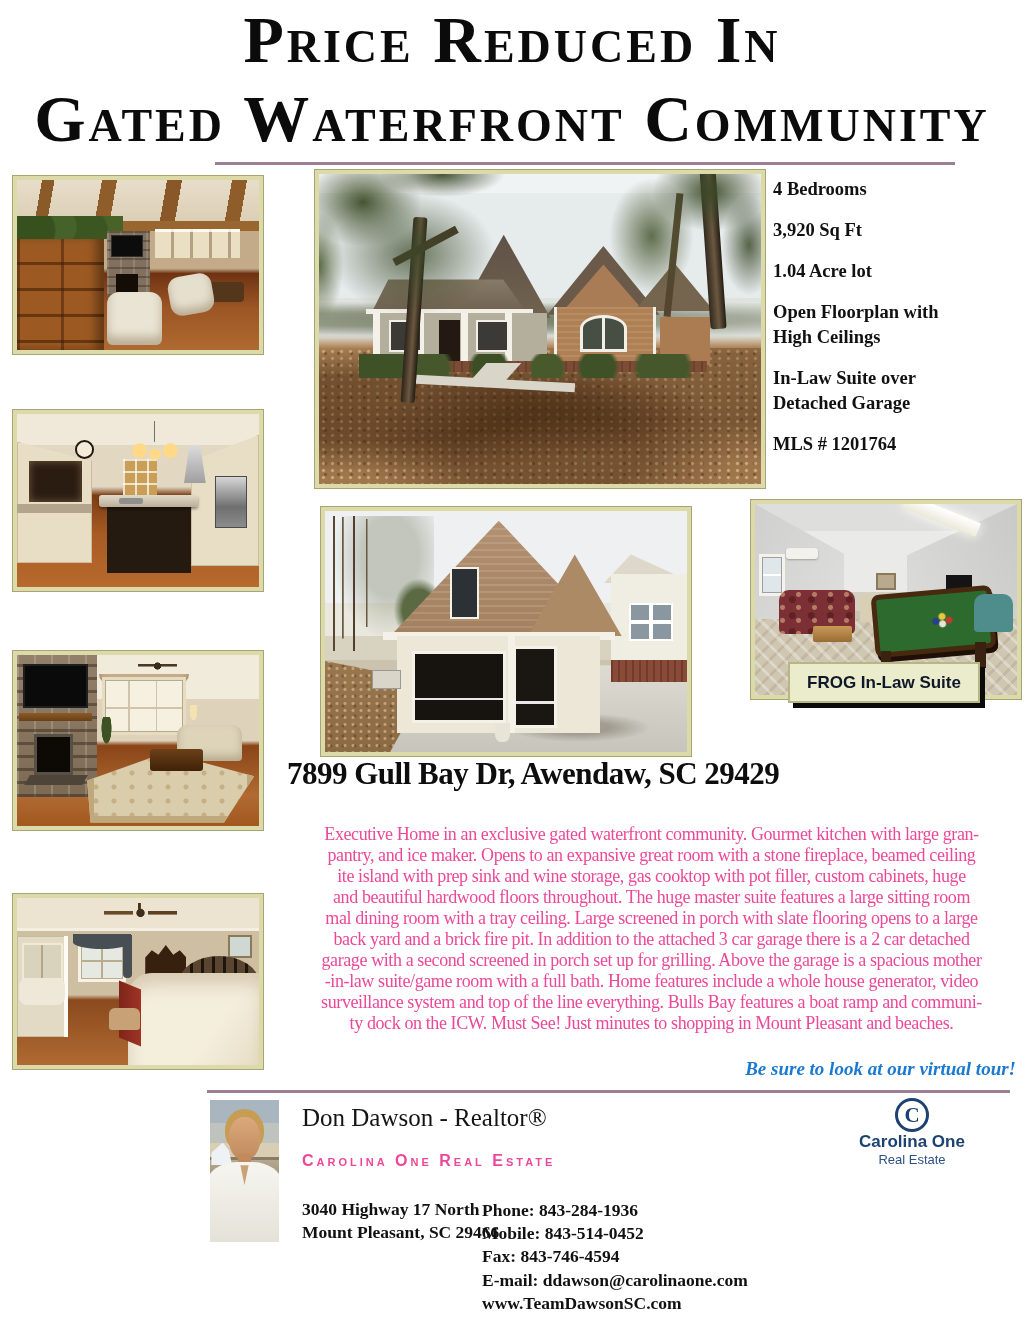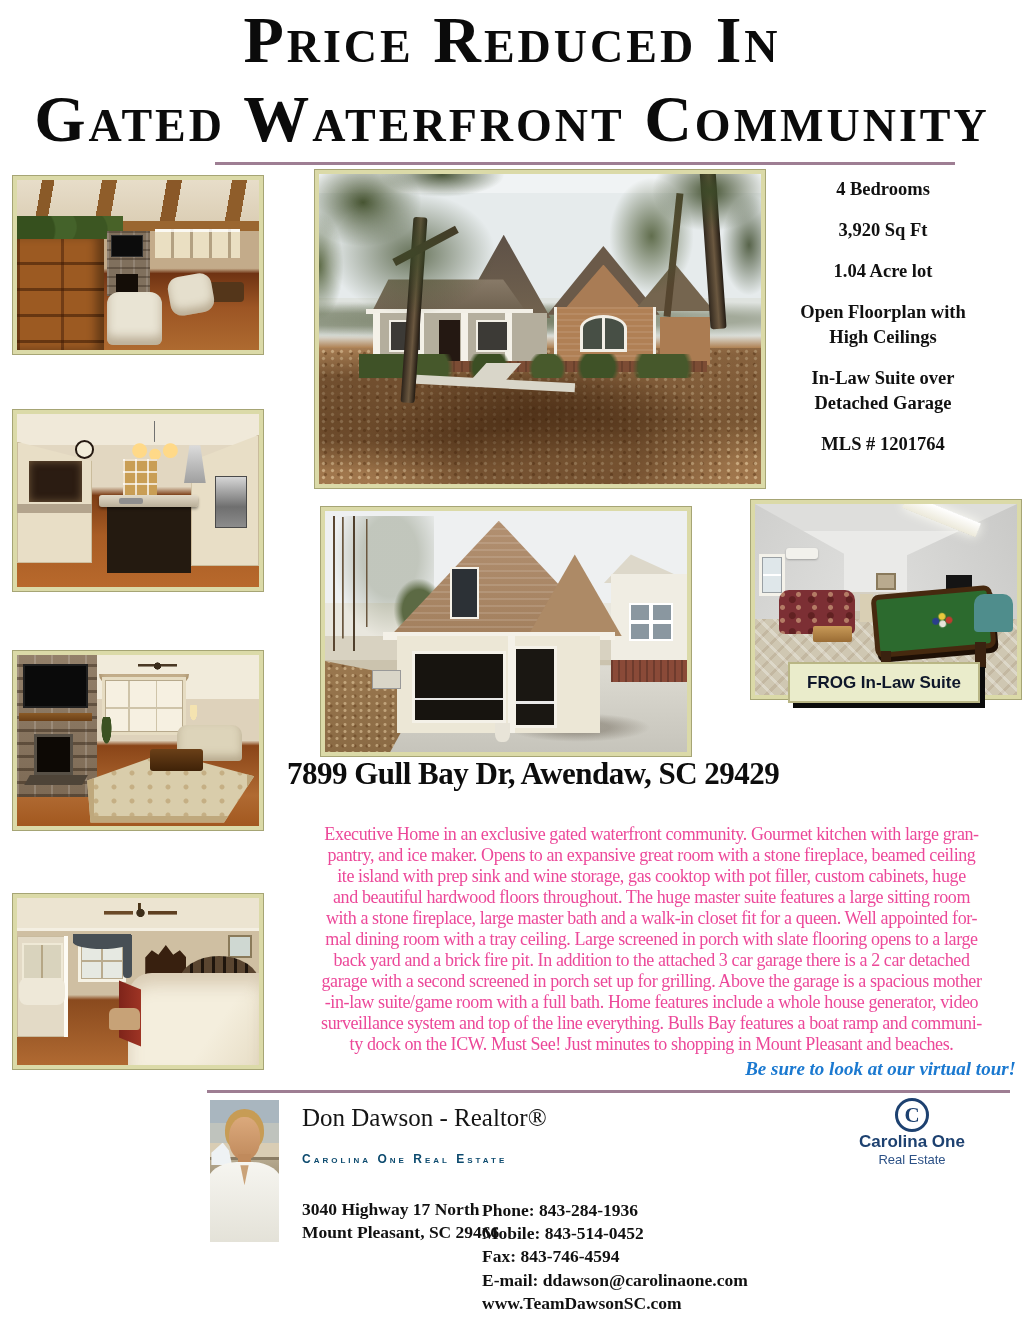--- a/index.html
+++ b/index.html
@@ -25,42 +25,42 @@
   #pmain{left:315px;top:170px;width:450px;height:318px;}
   #pgar{left:321px;top:507px;width:370px;height:249px;}
   #pfrog{left:751px;top:500px;width:270px;height:199px;}
 
   .frog-caption{position:absolute;left:788px;top:662px;width:192px;height:41px;z-index:6;
     background:#eaeccb;border:2px solid #b9b685;box-shadow:5px 5px 0 #0b0b0b;
     display:flex;align-items:center;justify-content:center;
     font-family:"Liberation Sans",sans-serif;font-weight:700;font-size:17px;color:#0f172a;}
 
   
-  .details{position:absolute;left:773px;top:177px;width:220px;text-align:center;}
+  .details{position:absolute;left:773px;top:177px;width:220px;}
   .detail-item{font-weight:700;font-size:18.5px;line-height:25px;margin-bottom:16px;white-space:pre-line;}
 
   
   .addr-row{position:absolute;left:287px;top:756px;width:729px;display:flex;
             align-items:baseline;}
   .addr{font-weight:700;font-size:31px;letter-spacing:-0.5px;color:#0d0d0d;}
   .price{font-weight:700;font-size:34px;letter-spacing:2px;color:#fb0802;}
 
   
   .desc{position:absolute;left:287px;top:824px;width:729px;text-align:center;}
   .desc-line{font-size:18px;line-height:21px;letter-spacing:-0.4px;white-space:nowrap;color:#ec4899;}
   .tour{position:absolute;left:287px;top:1058px;width:729px;text-align:right;
         font-weight:700;font-style:italic;font-size:19px;color:#1b79d0;}
 
   
   .agent-photo{position:absolute;left:210px;top:1100px;width:69px;height:142px;overflow:hidden;
     background:linear-gradient(180deg,#a9b6bf 0 16%,#bfc3bd 16% 30%,#d9cdb4 30% 40%,#c9b89a 40% 50%,#c2b298 50% 100%);}
   .agent-photo div{position:absolute;}
   .agent-name{position:absolute;left:302px;top:1104px;font-size:25px;color:#141414;}
   .agent-company{position:absolute;left:302px;top:1152px;font-family:"Liberation Sans",sans-serif;
-    font-weight:700;font-size:12px;font-variant:small-caps;letter-spacing:3px;color:#0c4a6e;}
+    font-weight:700;font-size:16px;font-variant:small-caps;letter-spacing:3px;color:#ec4899;}
   .agent-addr1{position:absolute;left:302px;top:1199px;font-weight:700;font-size:17.5px;}
   .agent-addr2{position:absolute;left:302px;top:1222px;font-weight:700;font-size:17.5px;}
   .agent-contact{position:absolute;left:482px;top:1199px;}
   .contact-line{font-weight:700;font-size:17.5px;line-height:23.2px;}
 
   .logo{position:absolute;left:852px;top:1098px;width:120px;text-align:center;
         font-family:"Liberation Sans",sans-serif;color:#1d4170;}
   .logo-mark{width:34px;height:34px;border:3px solid #1d4170;border-radius:50%;margin:0 auto;
              display:flex;align-items:center;justify-content:center;}
   .logo-c{font-family:"Liberation Serif",serif;font-weight:700;font-size:21px;color:#1d4170;}
@@ -367,21 +367,20 @@
 
   <div class="addr-row">
     <div class="addr">7899 Gull Bay Dr, Awendaw, SC 29429</div>
   </div>
 
   <div class="desc">
       <div class="desc-line">Executive Home in an exclusive gated waterfront community. Gourmet kitchen with large gran-</div>
       <div class="desc-line">pantry, and ice maker. Opens to an expansive great room with a stone fireplace, beamed ceiling</div>
       <div class="desc-line">ite island with prep sink and wine storage, gas cooktop with pot filler, custom cabinets, huge</div>
       <div class="desc-line">and beautiful hardwood floors throughout. The huge master suite features a large sitting room</div>
-      <div class="desc-line">with a stone fireplace, large master bath and a walk-in closet fit for a queen. Well appointed for-</div>
       <div class="desc-line">mal dining room with a tray ceiling. Large screened in porch with slate flooring opens to a large</div>
       <div class="desc-line">back yard and a brick fire pit. In addition to the attached 3 car garage there is a 2 car detached</div>
       <div class="desc-line">garage with a second screened in porch set up for grilling. Above the garage is a spacious mother</div>
       <div class="desc-line">-in-law suite/game room with a full bath. Home features include a whole house generator, video</div>
       <div class="desc-line">surveillance system and top of the line everything. Bulls Bay features a boat ramp and communi-</div>
       <div class="desc-line">ty dock on the ICW. Must See! Just minutes to shopping in Mount Pleasant and beaches.</div>
     </div>
   <div class="tour">Be sure to look at our virtual tour!</div>
 
   <div class="rule rule-bottom"></div>

